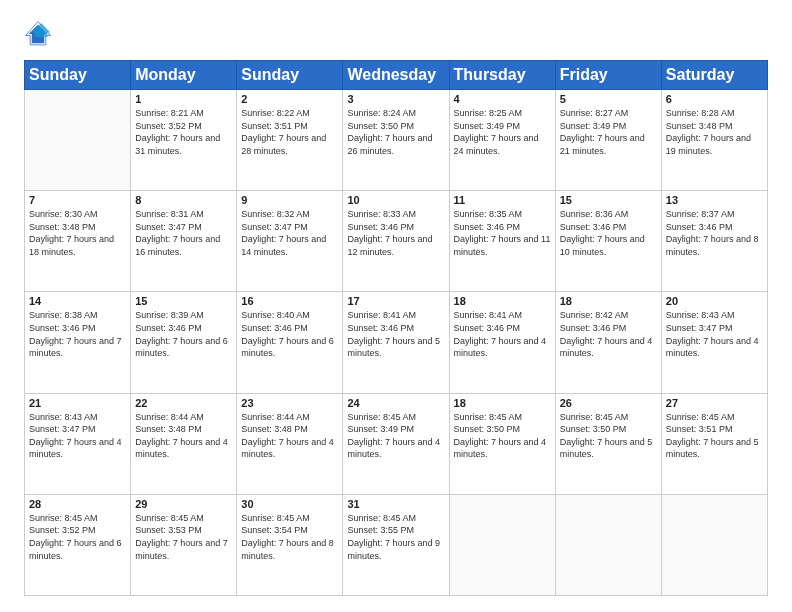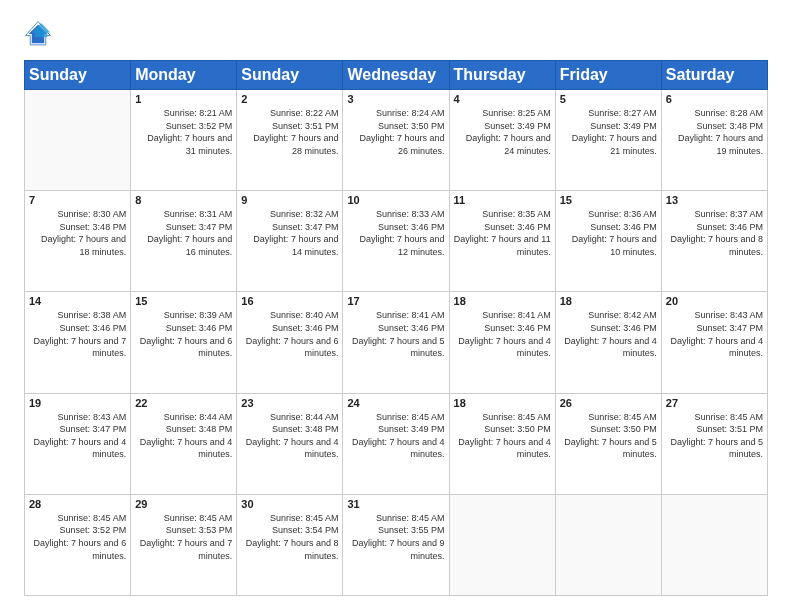--- a/index.html
+++ b/index.html
@@ -79,21 +79,20 @@
     .day-num {
       font-size: 11px;
       font-weight: bold;
       color: #222;
       margin-bottom: 2px;
     }
     .day-info {
       font-size: 9px;
       color: #333;
       line-height: 1.4;
-      text-align: right;
     }
     .empty-cell {
       background: #f9f9f9;
     }
   </style>
 </head>
 <body>
 
 <div class="page">
   <div class="header">
@@ -209,21 +208,21 @@
             <div class="day-num">18</div>
             <div class="day-info">Sunrise: 8:42 AM<br>Sunset: 3:46 PM<br>Daylight: 7 hours and 4 minutes.</div>
           </td>
           <td>
             <div class="day-num">20</div>
             <div class="day-info">Sunrise: 8:43 AM<br>Sunset: 3:47 PM<br>Daylight: 7 hours and 4 minutes.</div>
           </td>
         </tr>
         <tr>
           <td>
-            <div class="day-num">19</div>
+            <div class="day-num">21</div>
             <div class="day-info">Sunrise: 8:43 AM<br>Sunset: 3:47 PM<br>Daylight: 7 hours and 4 minutes.</div>
           </td>
           <td>
             <div class="day-num">22</div>
             <div class="day-info">Sunrise: 8:44 AM<br>Sunset: 3:48 PM<br>Daylight: 7 hours and 4 minutes.</div>
           </td>
           <td>
             <div class="day-num">23</div>
             <div class="day-info">Sunrise: 8:44 AM<br>Sunset: 3:48 PM<br>Daylight: 7 hours and 4 minutes.</div>
           </td>

